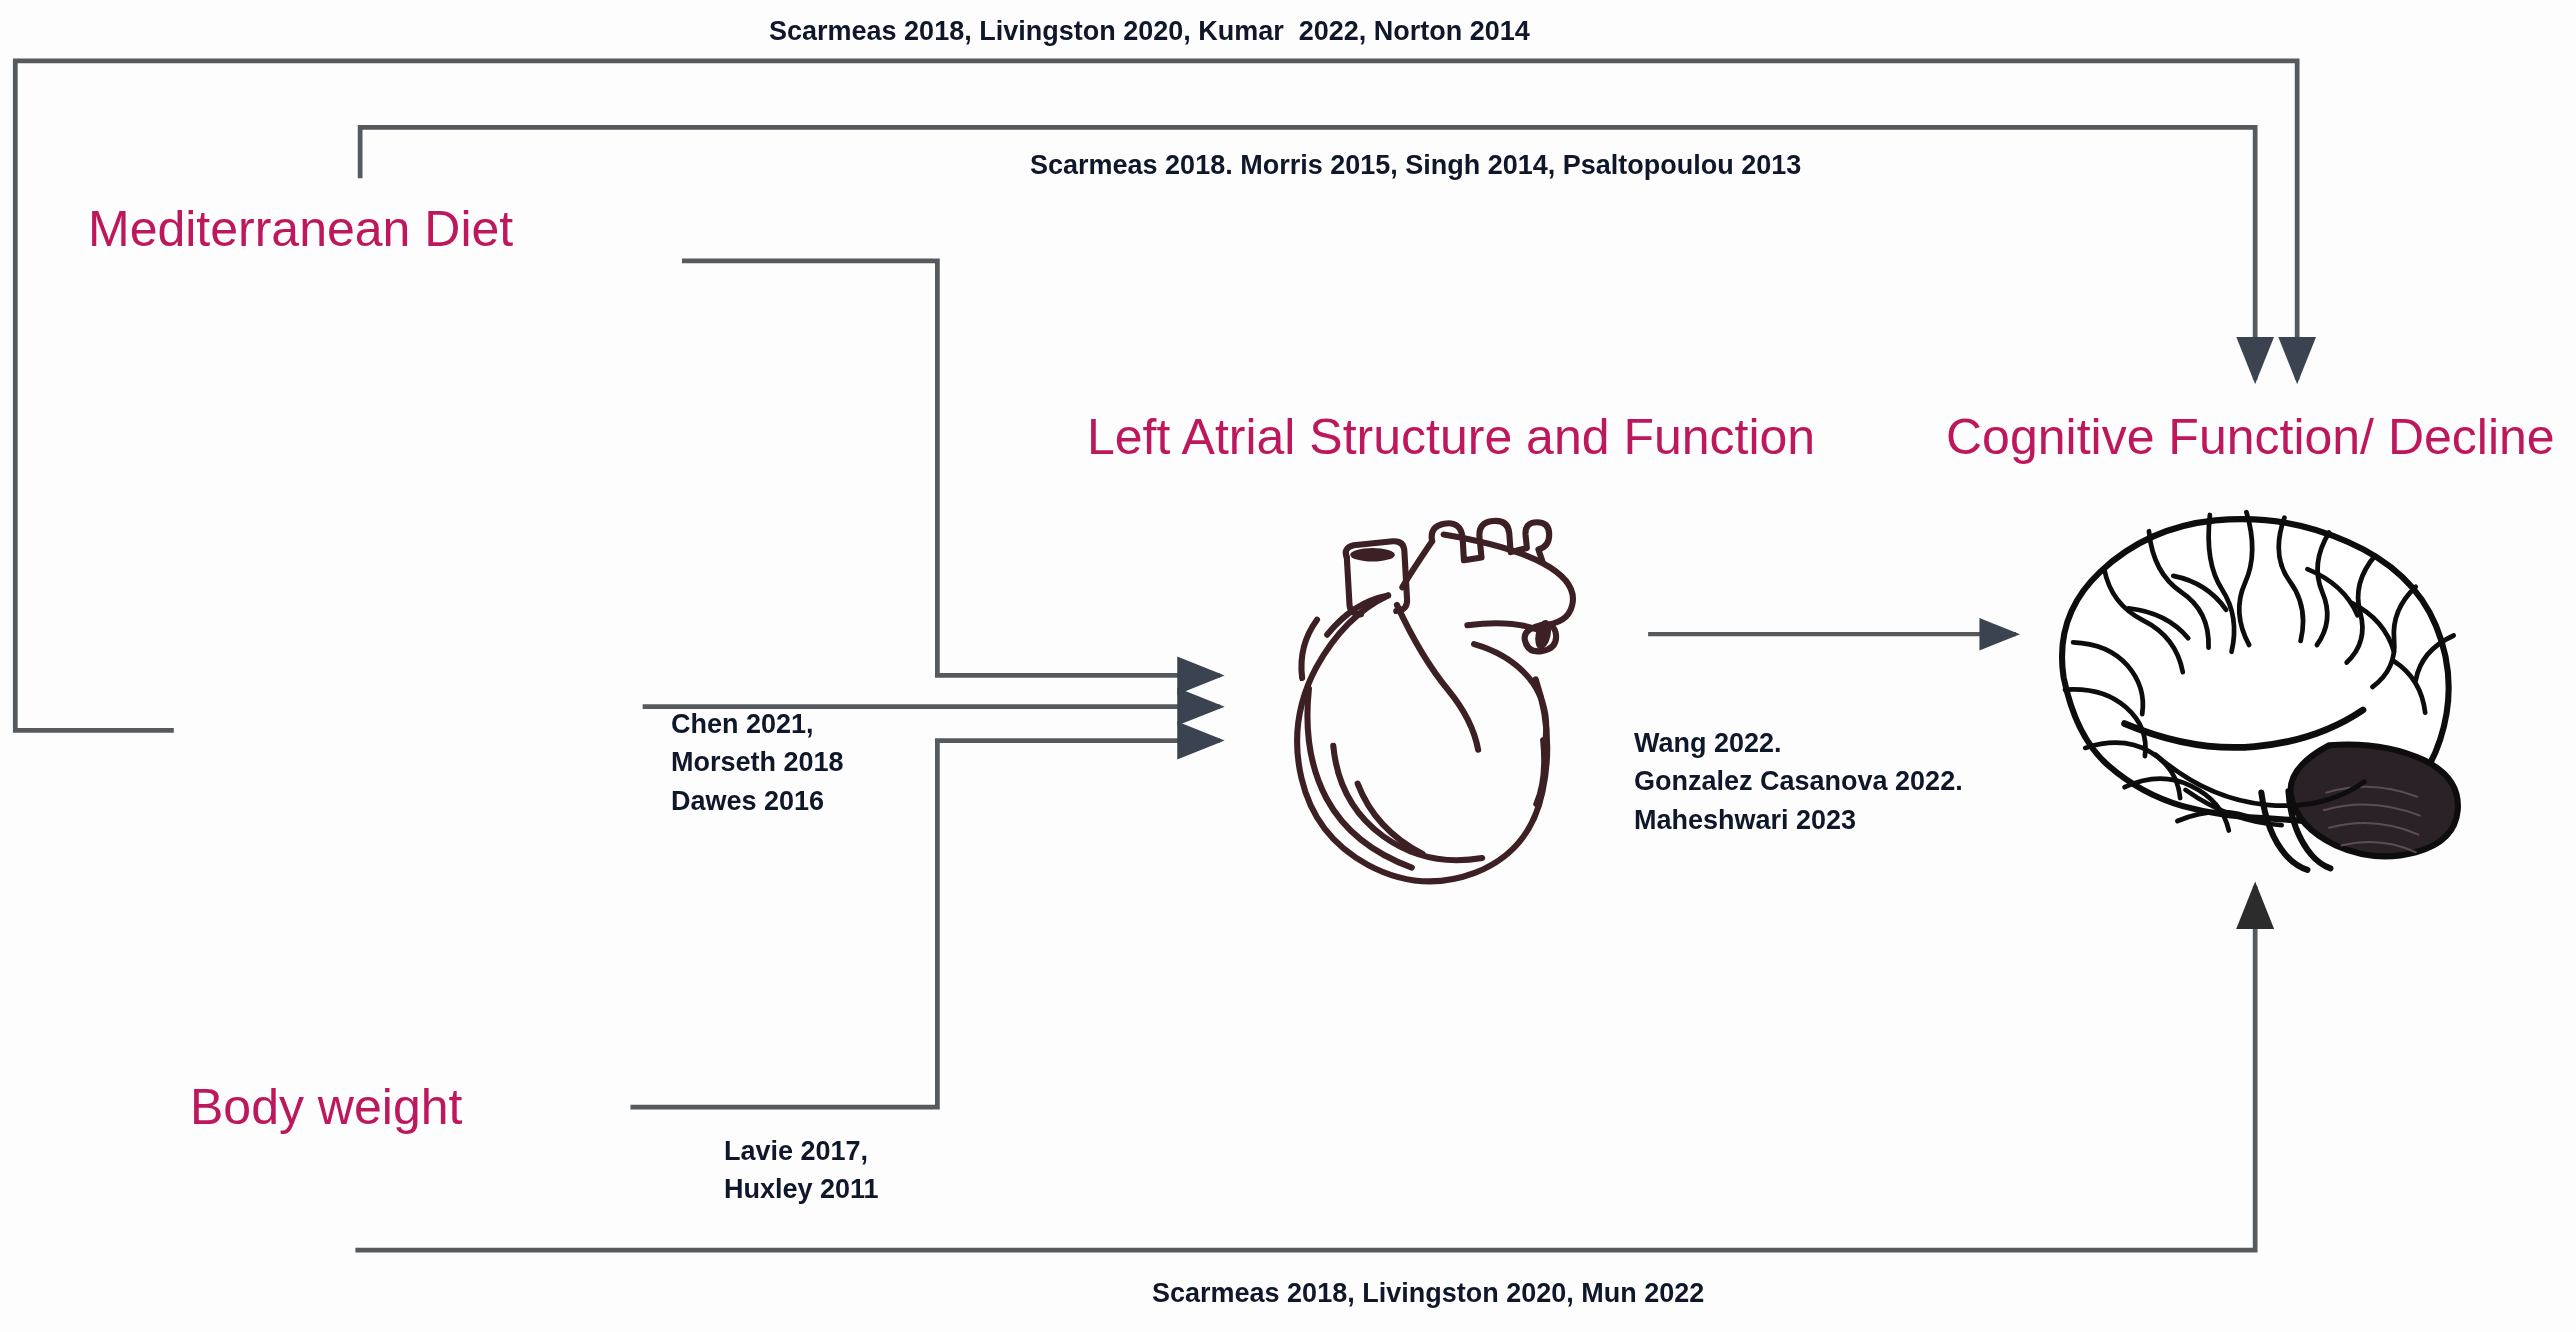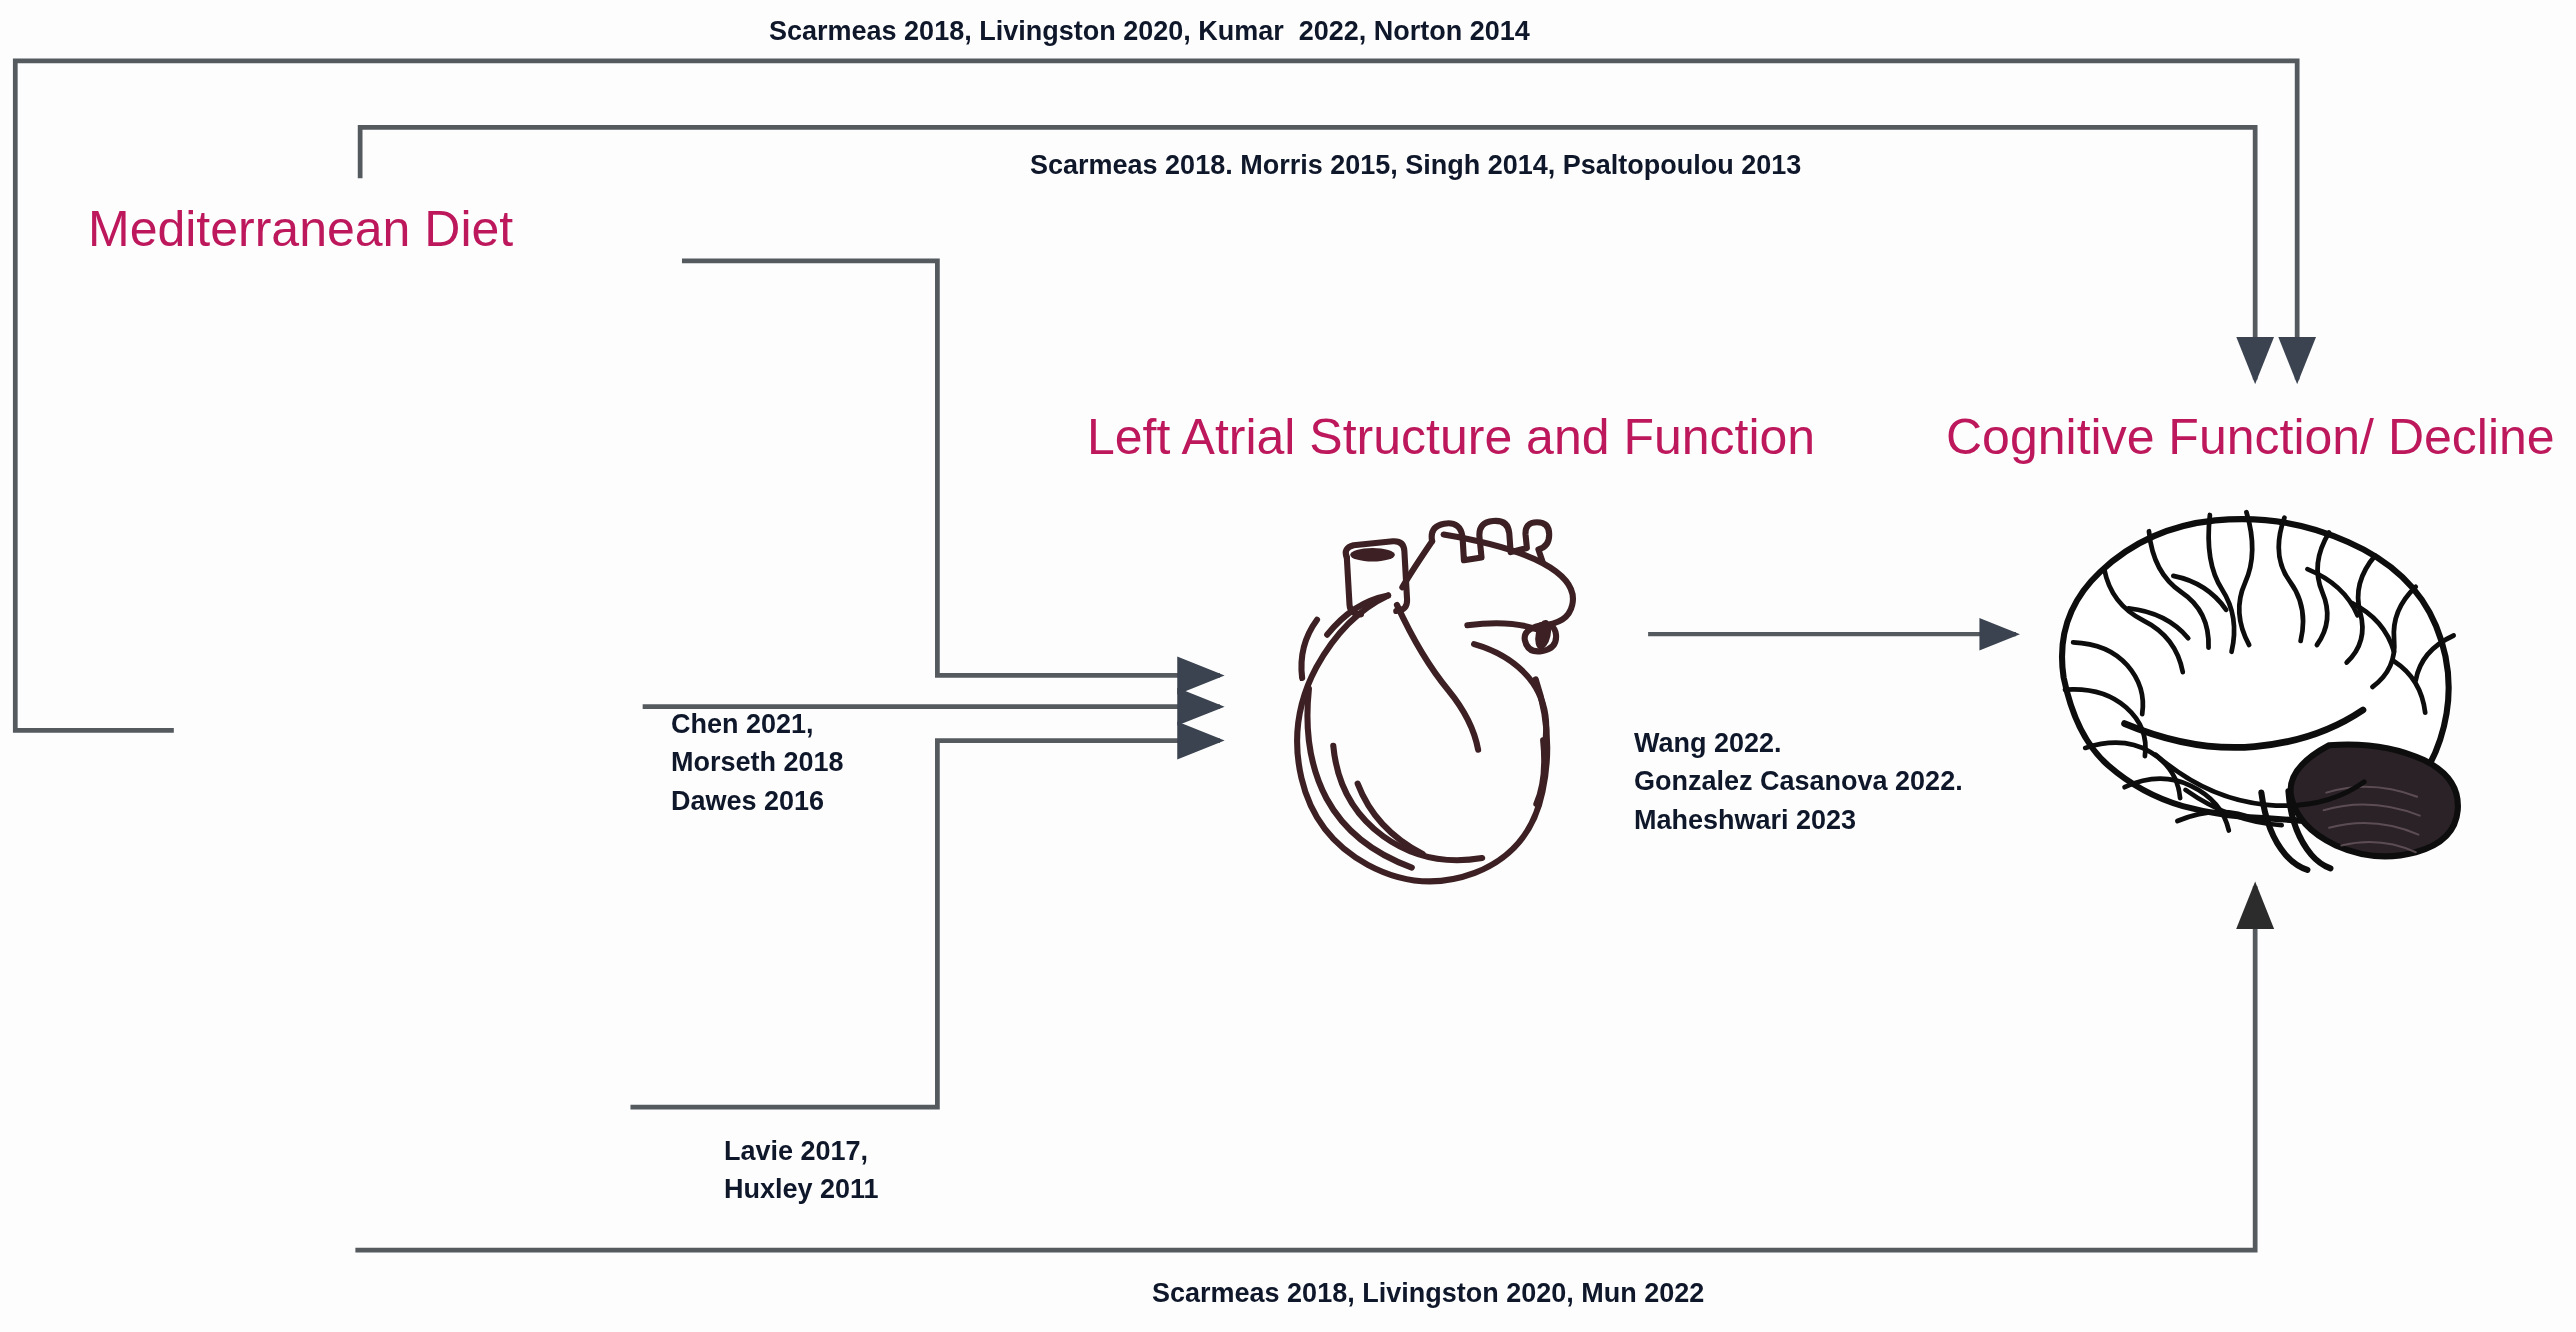--- a/index.html
+++ b/index.html
@@ -49,20 +49,21 @@
 
       <path stroke-width="6" d="M 2432,936 L 2975,936" marker-end="url(#ah-right)"></path>
 
       <path d="M 524,1845 L 3328,1845 L 3328,1308" marker-end="url(#ah-up)"></path>
     </g>
   </svg>
 
   <div class="node-label big" style="left:88px;top:203px;">Mediterranean Diet</div>
 
 
+  <div class="node-label big" style="left:190px;top:1081px;">Body weight</div>
 
   <div class="node-label big" style="left:1087px;top:411px;text-align:center;">Left Atrial Structure and Function</div>
 
   <div class="node-label big" style="left:1946px;top:411px;">Cognitive Function/ Decline</div>
 
   <div class="cite" style="left:769px;top:12.2px;">Scarmeas 2018, Livingston 2020, Kumar  2022, Norton 2014</div>
 
   <div class="cite" style="left:1030px;top:146px;">Scarmeas 2018. Morris 2015, Singh 2014, Psaltopoulou 2013</div>
 
 

